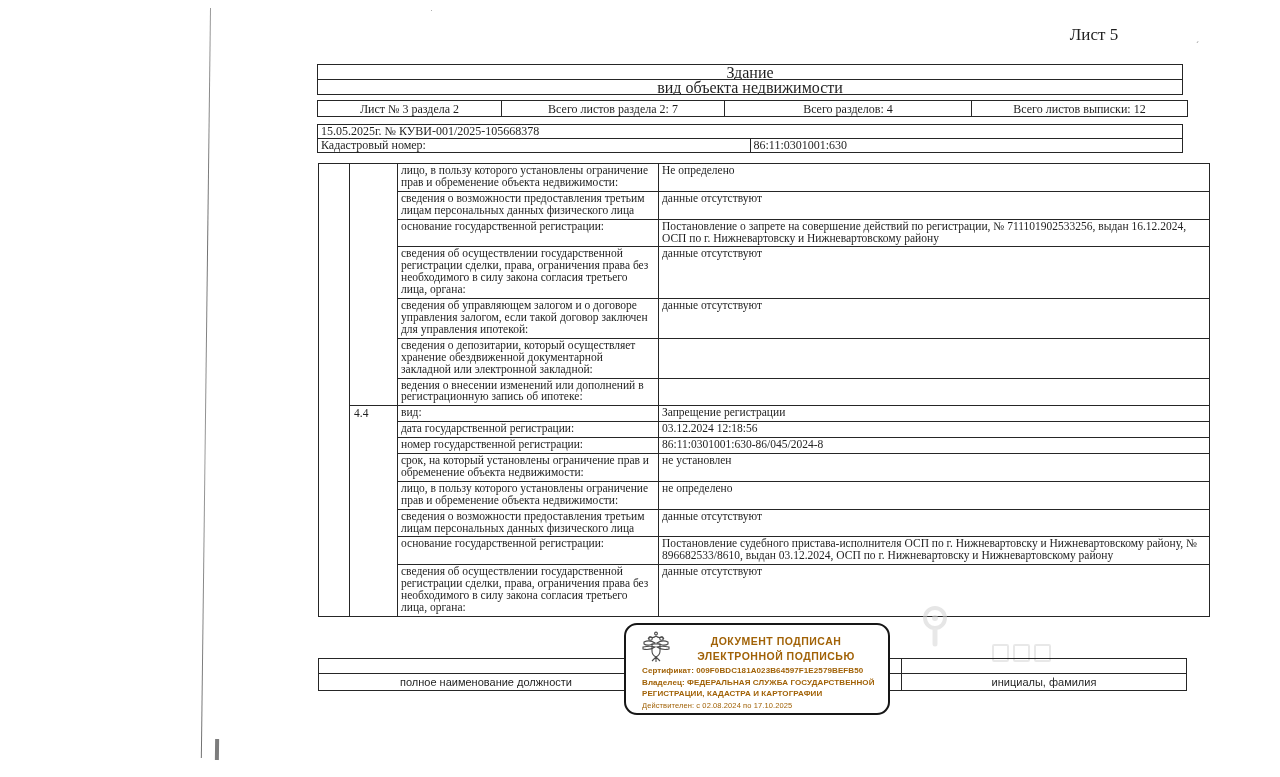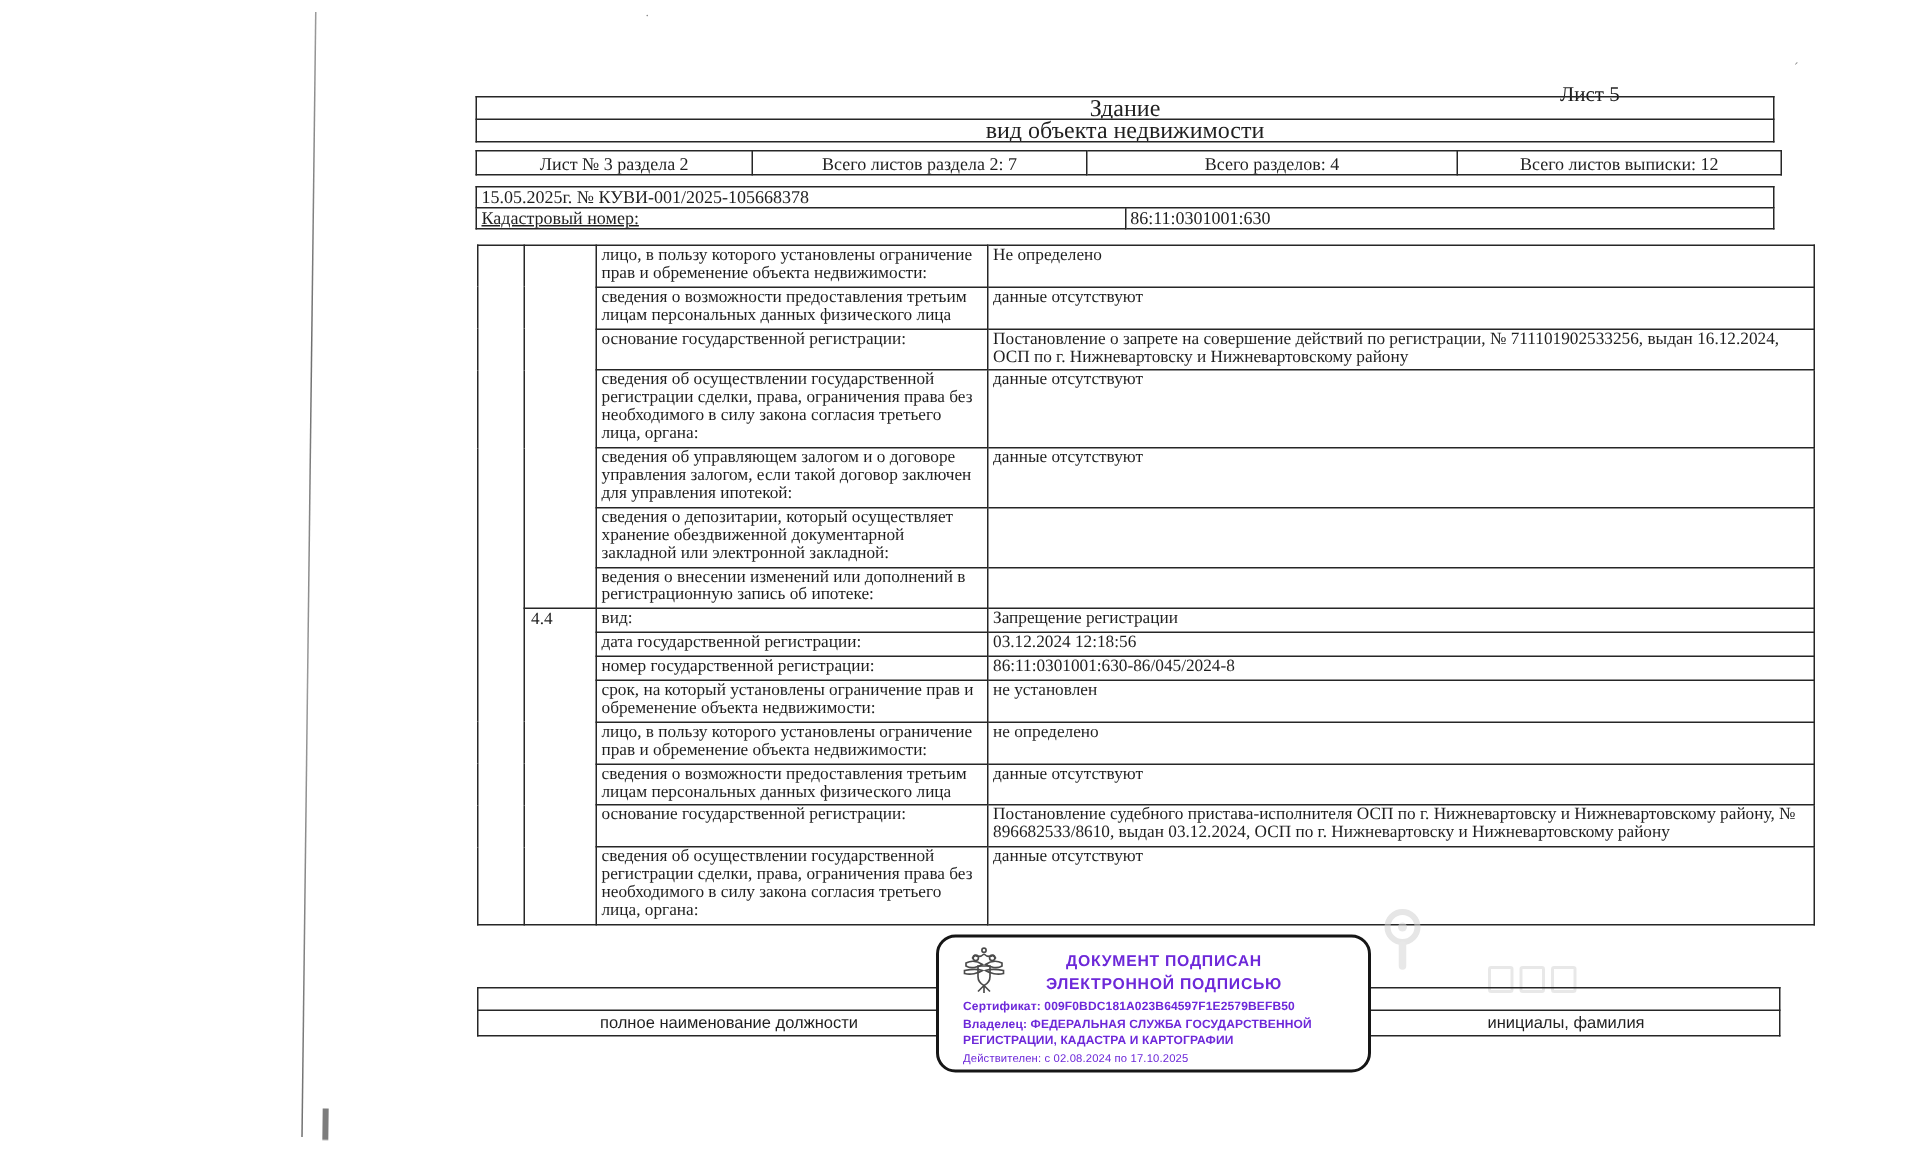--- a/index.html
+++ b/index.html
@@ -12,21 +12,21 @@
     position:absolute;left:210px;top:8px;width:1.4px;height:750px;
     background:linear-gradient(#9a9a9a,#6f6f6f 30%,#9a9a9a 60%,#707070);
     transform:rotate(0.7deg);transform-origin:top left;
   }
   .edge-blob{
     position:absolute;left:215px;top:739px;width:4px;height:21px;background:#7d7d7d;
     filter:blur(.4px);transform:rotate(0.7deg);
   }
   .speck{position:absolute;color:#8a8a8a;font-size:9px;}
   .sheet-num{
-    position:absolute;left:1040px;top:56px;width:108px;text-align:left;font-size:14px;
+    position:absolute;left:1040px;top:25px;width:108px;text-align:center;font-size:17px;
   }
   table.tbl{position:absolute;border-collapse:collapse;table-layout:fixed;}
   table.tbl td{border:1.5px solid #262626;overflow:hidden;}
   
   .tblA{left:317px;top:64px;width:866px;}
   .tblA td{height:14px;text-align:center;font-size:16px;line-height:13px;padding:0;}
   .tblB{left:317px;top:100px;width:866px;}
   .tblB td{height:15px;text-align:center;font-size:12px;line-height:14px;padding:0;}
   .tblC{left:317px;top:124px;width:866px;}
   .tblC td{height:13px;font-size:12px;line-height:13px;padding:0 0 0 3px;text-align:left;}
@@ -38,21 +38,21 @@
   .tblMain td.c0{padding:0;}
   .tblMain td.num{font-size:11.5px;padding-top:2px;padding-left:4px;}
   
   .tblSig{left:318px;top:658px;width:865px;font-family:"Liberation Sans",sans-serif;}
   .tblSig td{height:14px;padding:0;text-align:center;font-size:11px;line-height:15px;}
   .tblSig tr.cap td{height:16px;}
   
   .stamp{
     position:absolute;left:624px;top:623px;width:262px;height:88px;background:#ffffff;
     border:2.5px solid #161616;border-radius:13px;z-index:5;
-    font-family:"Liberation Sans",sans-serif;color:#6d28d9;padding-left:24px;
+    font-family:"Liberation Sans",sans-serif;color:#a16207;
   }
   .stamp .emblem{position:absolute;left:12px;top:5px;}
   .st-titles{position:absolute;left:52px;top:9px;width:196px;text-align:center;}
   .st-t1,.st-t2{font-size:10.5px;font-weight:bold;letter-spacing:.5px;line-height:15px;}
   .st-smalls{position:absolute;left:16px;top:40px;width:236px;}
   .st-s{font-size:8px;font-weight:bold;line-height:11.5px;white-space:nowrap;letter-spacing:.1px;}
   .st-valid{font-size:7.5px;font-weight:normal;}
   
   .wm{position:absolute;opacity:.55;}
   .wm-bars span{display:inline-block;width:13px;height:14px;border:2px solid #d7d7d7;border-radius:2px;margin-right:4px;}
@@ -90,21 +90,21 @@
     </tr>
   </tbody>
     </table>
 
   <table class="tbl tblC">
     <tbody>
         <tr>
       <td colspan="2">15.05.2025г. № КУВИ-001/2025-105668378</td>
     </tr>
     <tr>
-      <td style="width:320px;text-decoration:underline;">Кадастровый номер:</td>
+      <td style="width:320px;">Кадастровый номер:</td>
       <td style="width:546px;">86:11:0301001:630</td>
     </tr>
   </tbody>
     </table>
 
   <table class="tbl tblMain">
     <tbody>
         <tr>
       <td class="c0" style="width:30px;" rowspan="15"></td>
       <td class="num" style="width:39px;" rowspan="7"></td>

